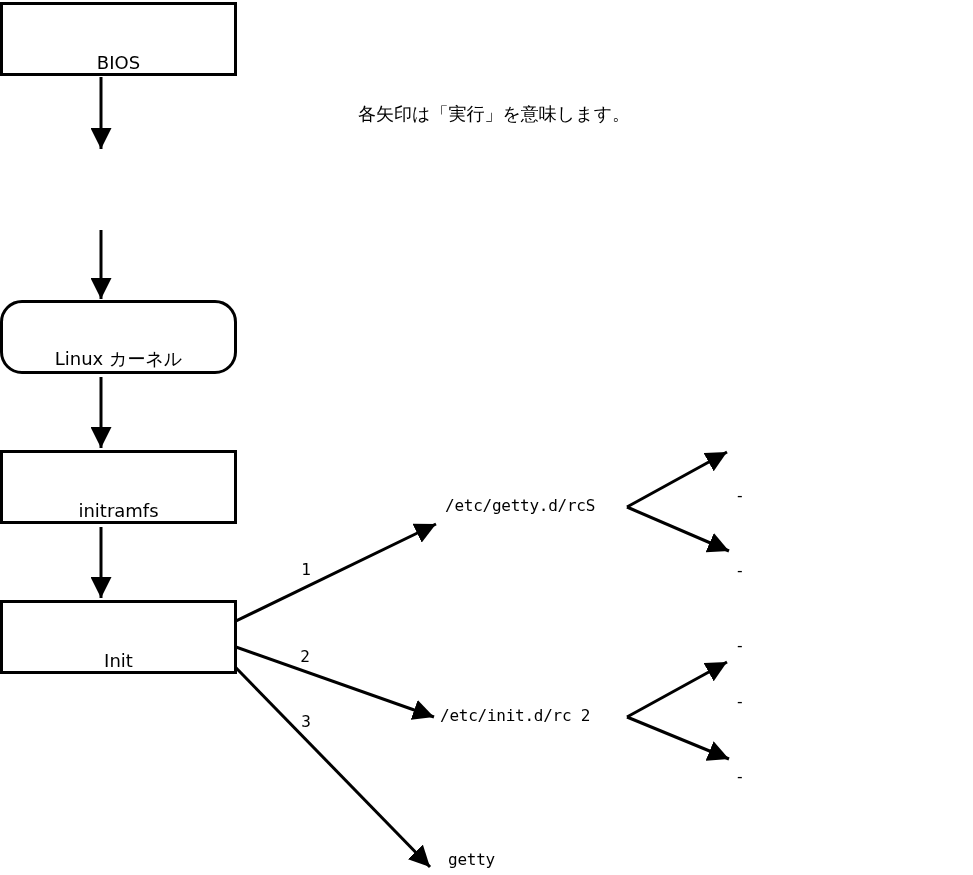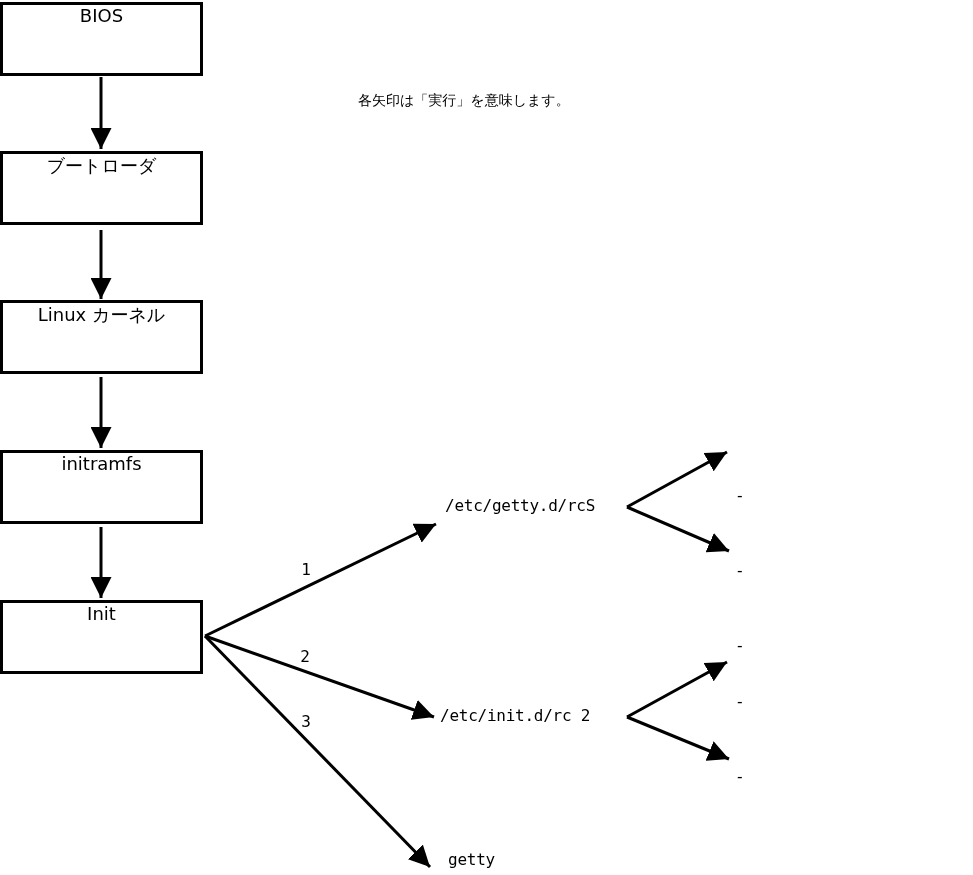--- a/index.html
+++ b/index.html
@@ -23,27 +23,27 @@
     width: 973px;
     height: 875px;
   }
   .edges-layer line {
     stroke: #000000;
     stroke-width: 3;
   }
   .node {
     position: absolute;
     left: 0;
-    width: 203px;
+    width: 237px;
     height: 74px;
     border: 3px solid #000000;
     background: #ffffff;
     box-sizing: border-box;
     display: flex;
-    align-items: flex-start;
+    align-items: flex-end;
     justify-content: center;
     font-size: 18px;
     white-space: nowrap;
   }
   .mono {
     font-family: "DejaVu Sans Mono", monospace;
     font-size: 16px;
     letter-spacing: -0.25px;
     white-space: pre;
   }
@@ -57,22 +57,22 @@
     font-family: "DejaVu Sans Mono", monospace;
     font-size: 16px;
   }
   .script-list {
     position: absolute;
     line-height: 25px;
   }
   .annotation {
     position: absolute;
     left: 358px;
-    top: 92px;
-    font-size: 14px;
+    top: 102px;
+    font-size: 18px;
     white-space: nowrap;
   }
 </style>
 </head>
 <body>
 
 <div class="stage">
 
   <svg class="edges-layer" width="973" height="875" viewBox="0 0 973 875" xmlns="http://www.w3.org/2000/svg">
     <defs>
@@ -91,24 +91,21 @@
     <line x1="627" y1="507" x2="729" y2="551" marker-end="url(#ah)"></line>
     <line x1="627" y1="717" x2="727" y2="662" marker-end="url(#ah)"></line>
     <line x1="627" y1="717" x2="729" y2="759" marker-end="url(#ah)"></line>
   </svg>
 
   <div class="annotation">各矢印は「実行」を意味します。</div>
 
   <div class="node" style="top: 2px;">
       <span>BIOS</span>
     </div>
-  <div class="node" style="top: 151px;">
-      <span>ブートローダ</span>
-    </div>
-  <div class="node" style="top: 300px;">
+  <div class="node" style="top: 300px; border-radius: 22px;">
       <span>Linux カーネル</span>
     </div>
   <div class="node" style="top: 600px;">
       <span>Init</span>
     </div>
   <div class="node" style="top: 450px;">
       <span>initramfs</span>
     </div>
 
   <div class="order-label" style="left: 306px; top: 569px;">1</div>

